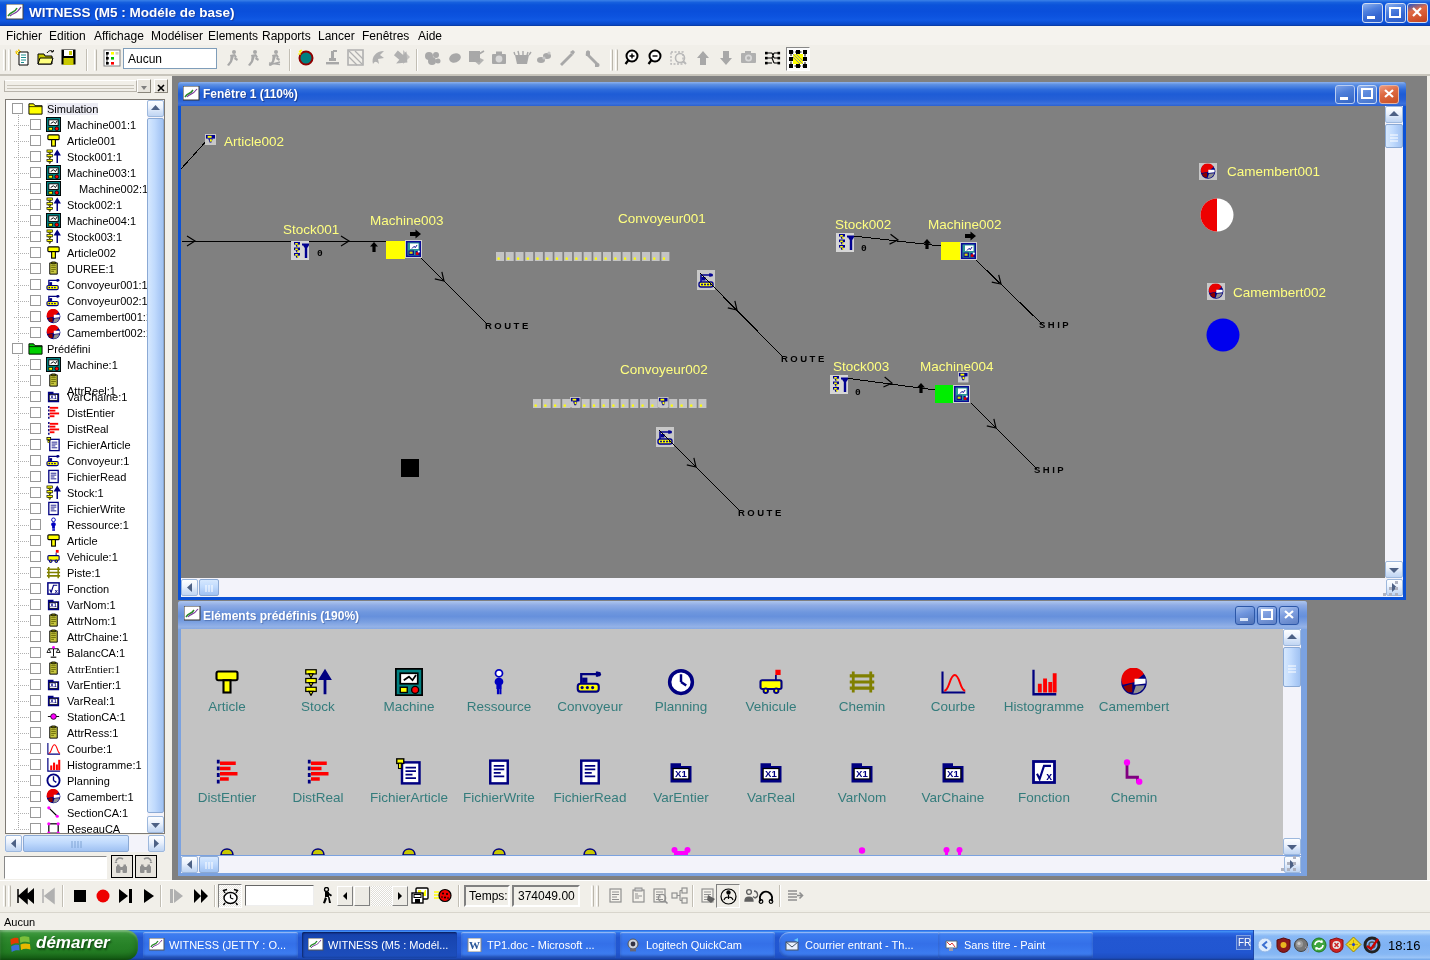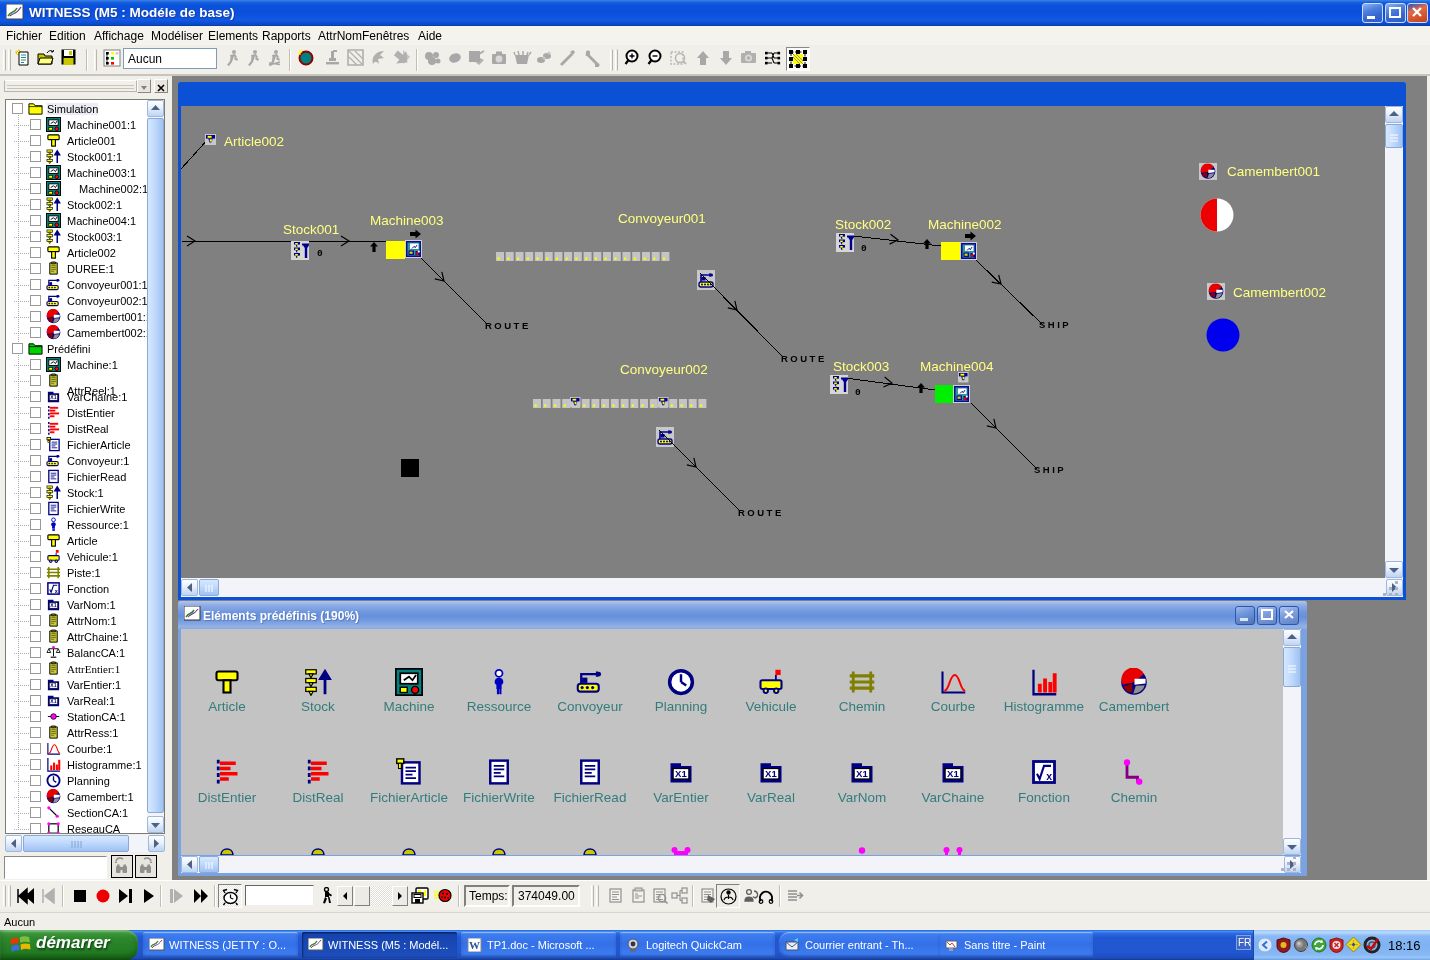--- a/index.html
+++ b/index.html
@@ -212,21 +212,21 @@
         <path d="M5 4 L13 12 M13 4 L5 12" stroke="#fff" stroke-width="2.2"></path>
       </svg></div>
 </div>
 <div class="abs" id="menubar">
 <span style="left:6px">Fichier</span>
 <span style="left:49px">Edition</span>
 <span style="left:94px">Affichage</span>
 <span style="left:151px">Modéliser</span>
 <span style="left:208px">Elements</span>
 <span style="left:262px">Rapports</span>
-<span style="left:318px">AttrNom</span>
+<span style="left:318px">Lancer</span>
 <span style="left:362px">Fenêtres</span>
 <span style="left:418px">Aide</span>
 </div>
 <div class="abs" id="toolbar">
 <div class="grip" style="left:3px"></div>
     <div class="grip" style="left:8px"></div>
 <svg class="ticon" style="left:15px" width="17" height="17" viewBox="0 0 17 17">
 <path d="M1 4 l3-3 2 2-3 3z M2 2 l-1.5 0.5 M1.5 4 l-1 -0.2 M4 1.5 l-0.3-1.2" stroke="#f0c000" stroke-width="1" fill="#ffff80"></path>
 <path d="M4 3 h9 v13 h-9 z" fill="#fff" stroke="#000" stroke-width="1"></path>
 <path d="M6 6 h5 M6 8.5 h5 M6 11 h5 M6 13.5 h3" stroke="#008080" stroke-width="0.9"></path>
@@ -854,20 +854,37 @@
           <rect x="10.5" y="10" width="4.5" height="7" rx="1"></rect>
           <rect x="8" y="11" width="3" height="3"></rect>
 <rect x="5" y="8.5" width="2.5" height="2"></rect>
           <rect x="11.5" y="8.5" width="2.5" height="2"></rect>
         </g>
       </svg></div>
 </div>
 <div class="abs" id="mdi">
 <div class="abs" style="left:1255px;top:0;width:3px;height:806px;background:#F1EFE9"></div>
 <div class="lunawin" id="win1" style="left:6px;top:6px;width:1228px;height:518px;background:#0A51D6">
+<div class="wtitle" style="background:linear-gradient(180deg,#8FB2EC 0%,#5E91E4 10%,#2E6BDB 32%,#1E5CD6 50%,#2660D6 72%,#3A70DC 90%,#2C61CF 100%)">
+<svg class="abs" style="left:5px;top:4px" width="17" height="15" viewBox="0 0 17 15">
+          <rect width="16" height="14" fill="#fff" stroke="#333"></rect>
+          <path d="M2 11 C5 6 7 9 10 4" stroke="#2a8a2a" stroke-width="1.5" fill="none"></path>
+          <path d="M4 11 C7 7 9 10 14 3" stroke="#7a3a9a" stroke-width="1.1" fill="none"></path>
+        </svg>
+<div class="wtext" style="text-shadow:1px 1px 1px #1a3c8e">Fenêtre 1 (110%)</div>
+<div class="mdibtn" style="right:51px;border:1px solid #B9CDF1;background:linear-gradient(160deg,#7FA3E8 0%,#4E7FD9 40%,#3565C4 100%)"><svg width="18" height="17">
+            <rect x="4" y="11" width="8" height="3" fill="#fff"></rect>
+          </svg></div>
+<div class="mdibtn" style="right:29px;border:1px solid #C9DAF5;background:linear-gradient(160deg,#8FB0EC 0%,#5E8CDE 40%,#4573CC 100%)"><svg width="18" height="17">
+            <rect x="4" y="3" width="10" height="9" fill="none" stroke="#fff" stroke-width="2"></rect>
+          </svg></div>
+<div class="mdibtn" style="right:7px;border:1px solid #E3B4A4;background:linear-gradient(160deg,#EE9B7F 0%,#DE6B43 40%,#C94F24 100%)"><svg width="18" height="17">
+            <path d="M5 4 L13 11 M13 4 L5 11" stroke="#fff" stroke-width="2.2"></path>
+          </svg></div>
+</div>
 <div class="abs" id="canvas1" style="left:3px;top:24px;width:1204px;height:472px;background:#808080">
 <svg width="1204" height="472" style="position:absolute;left:0;top:0" font-family="Liberation Sans, sans-serif">
           <line x1="0" y1="63" x2="28" y2="32" stroke="#000" stroke-width="1" shape-rendering="crispEdges"></line>
           <g transform="translate(24,28) scale(1.0)">
             <rect x="0" y="0" width="11" height="11" fill="#C8C8C8"></rect>
             <rect x="1" y="1" width="9" height="3.6" fill="#000090"></rect>
             <rect x="2.6" y="1.8" width="4" height="2" fill="#FFFF00"></rect>
             <path d="M3.2 4.6 h4.6 l-1.4 4 h-1.8 z" fill="#000090"></path>
             <rect x="4.8" y="5.2" width="2" height="2.4" fill="#FFFF00"></rect>
           </g>

